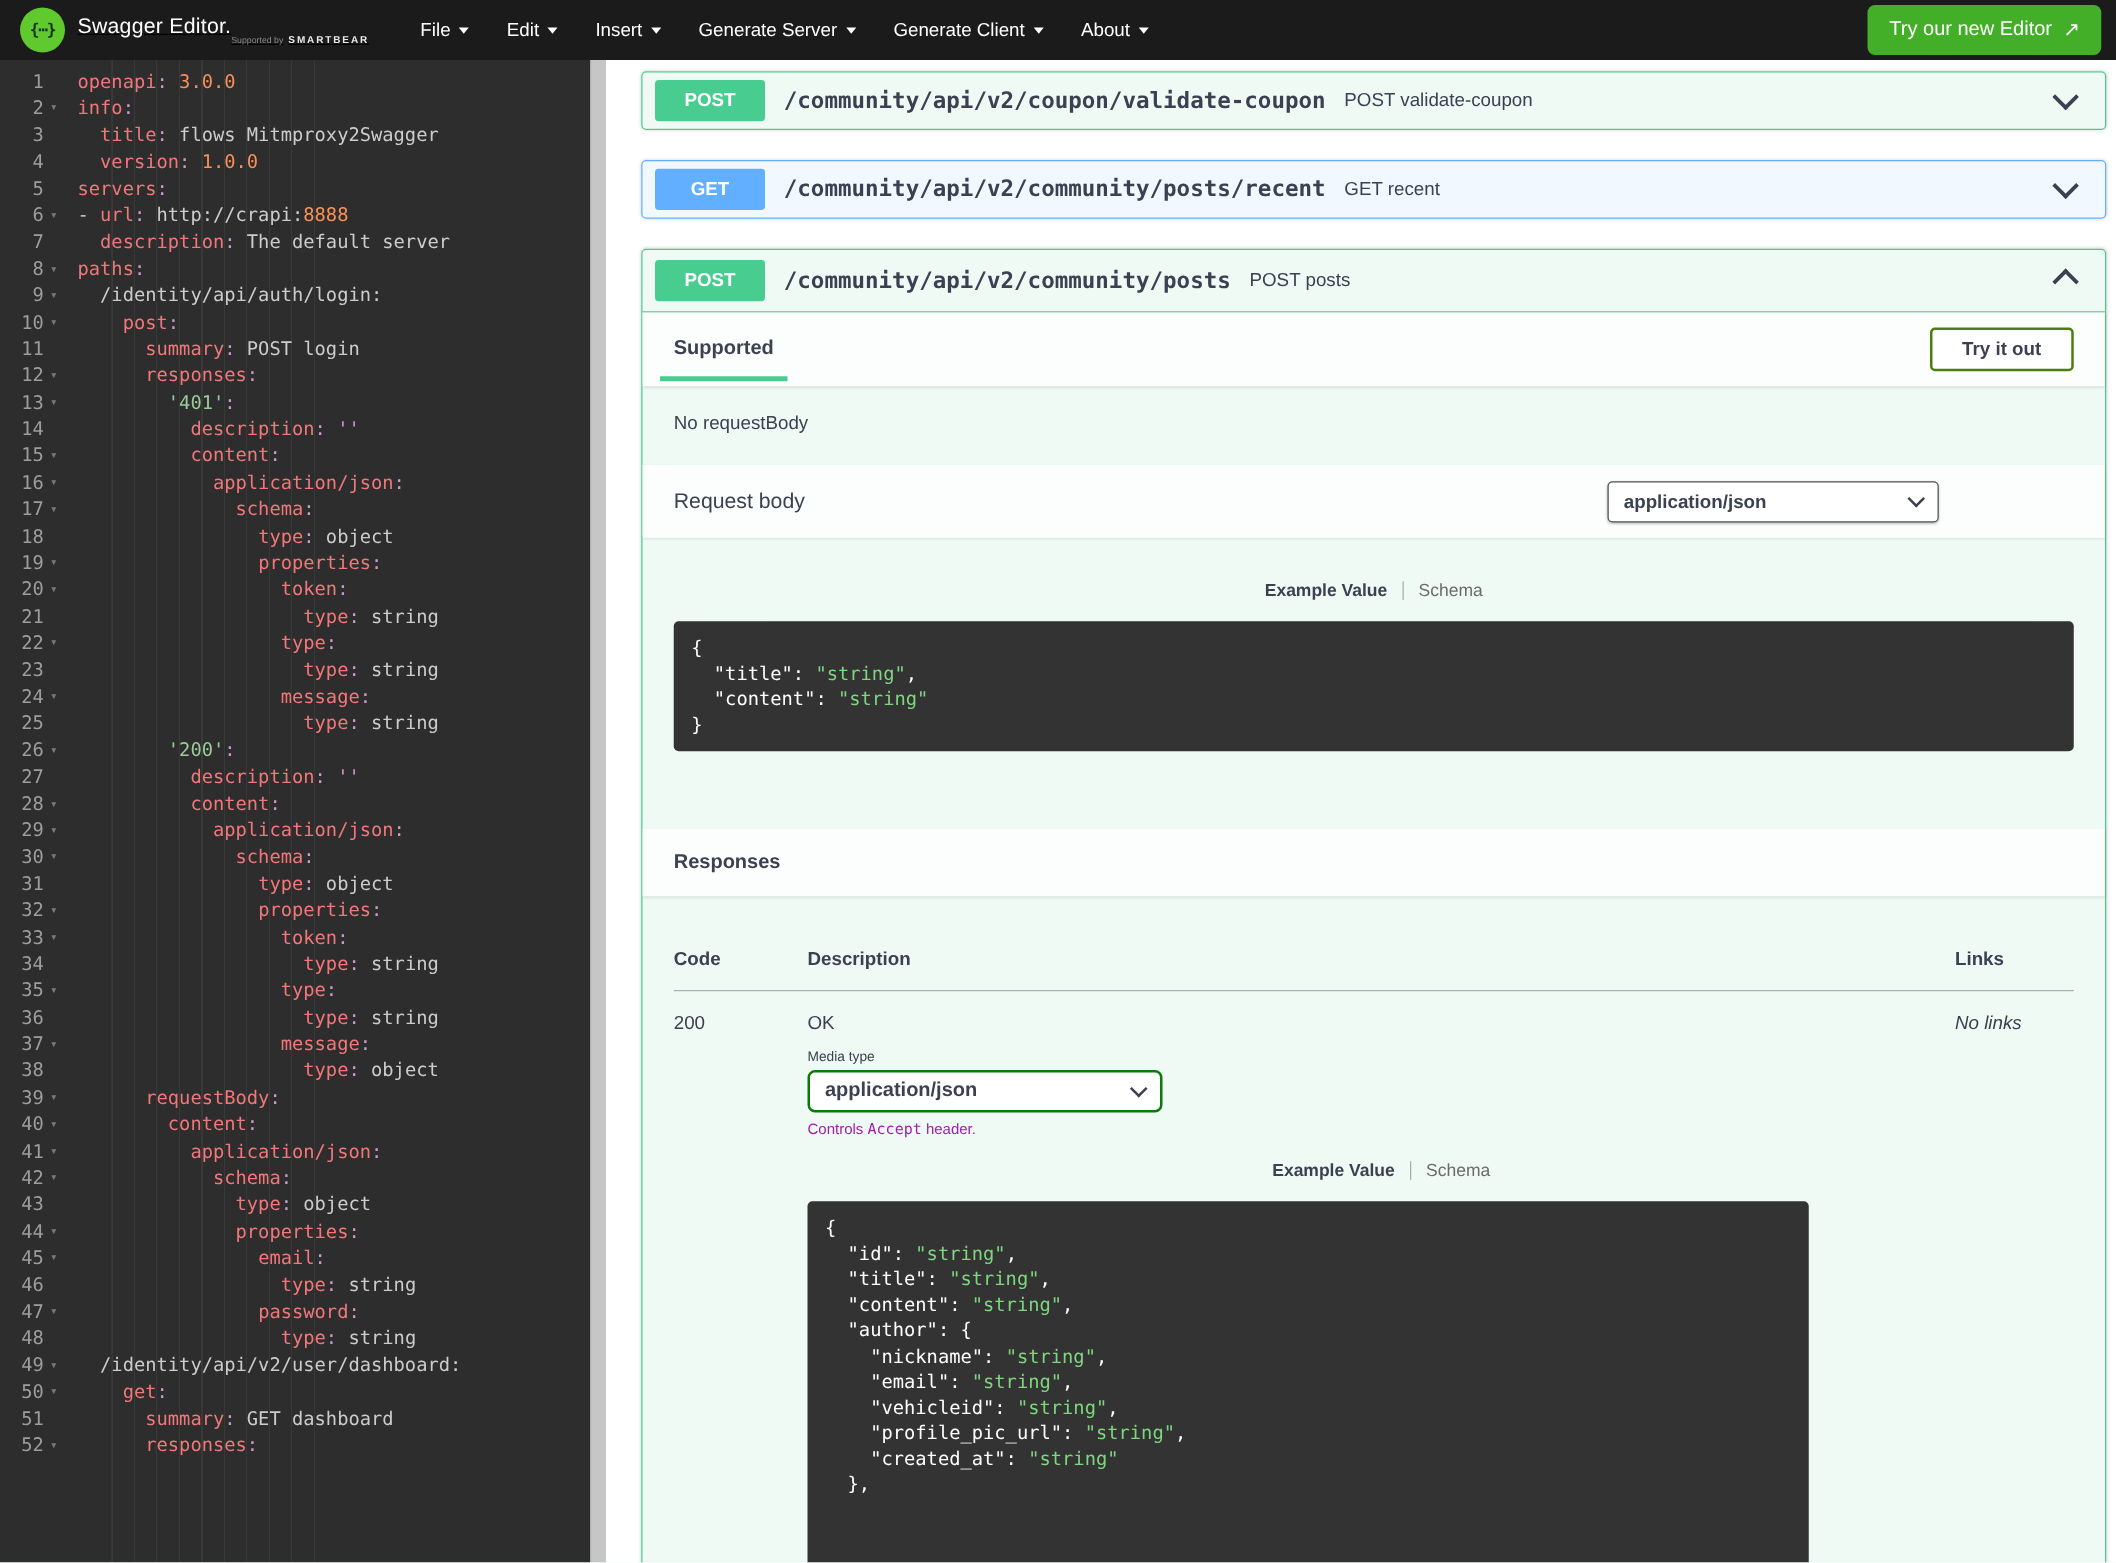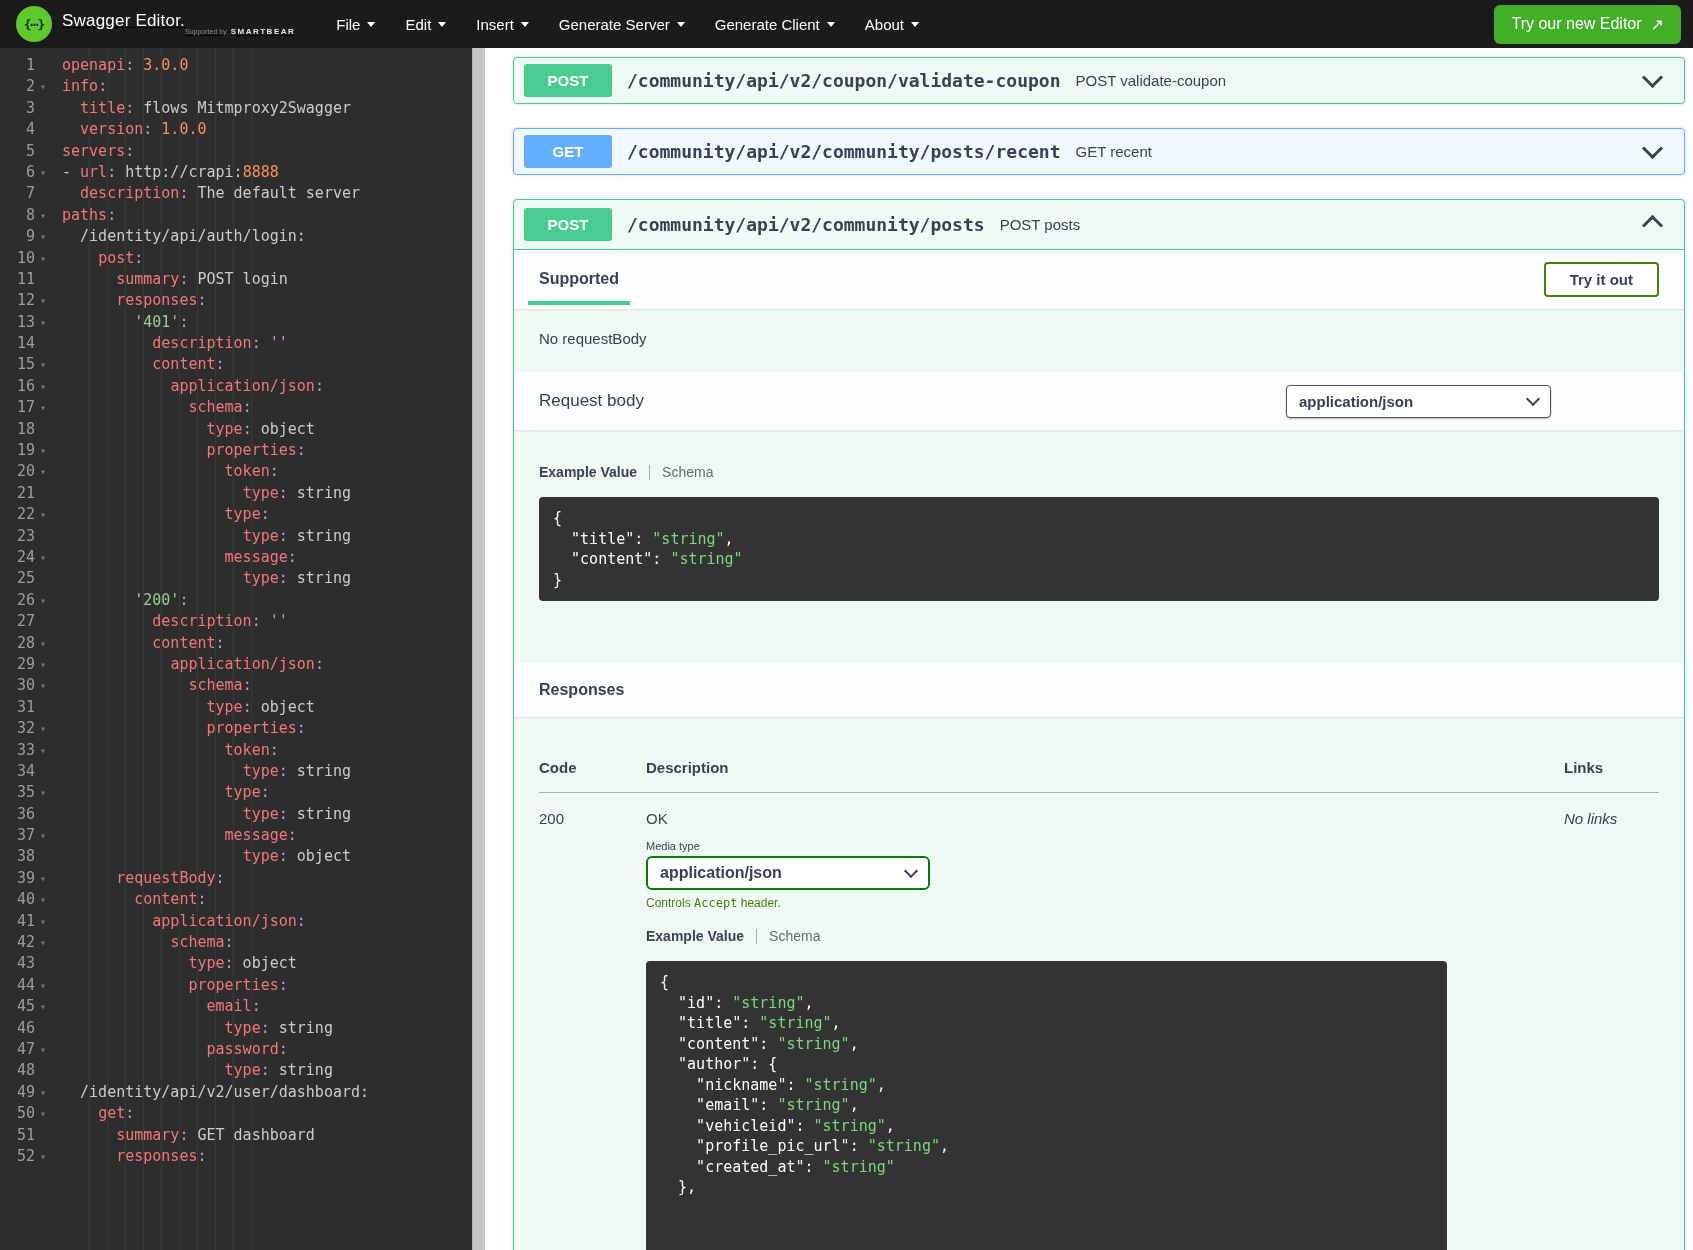--- a/index.html
+++ b/index.html
@@ -62,37 +62,37 @@
   .no-params{padding:21px 25px 25px;font-size:15px;color:#3b4151;}
   .reqbody-hdr{height:58px;}
   .hdr-label{font-size:17px;color:#3b4151;}
   .hdr-label.bold{font-weight:bold;font-size:16px;}
   .select{display:flex;align-items:center;justify-content:space-between;background:#fff;border-radius:4px;cursor:pointer;box-sizing:border-box;
     font-weight:bold;color:#3b4151;padding:0 12px;}
   .select.gray{width:265px;height:33px;border:1px solid #515151;box-shadow:0 1px 2px rgba(0,0,0,.25);font-size:15px;margin-right:108px;}
   .select.green{width:284px;height:34px;border:2px solid #0b7a0b;border-radius:6px;font-size:16px;}
   .chev-sm{display:inline-block;width:8px;height:8px;border-right:2.5px solid #3b4151;border-bottom:2.5px solid #3b4151;transform:rotate(45deg);margin-top:-4px;}
   .body-section{padding:34px 25px 62px;}
-  .tabs{display:flex;align-items:center;margin-bottom:17px;}
+  .tabs{display:flex;align-items:center;margin-bottom:17px;justify-content:center;}
   .tab-ex{font-size:14px;font-weight:bold;color:#3b4151;padding-right:12px;cursor:pointer;}
   .tab-divider{width:1px;height:15px;background:rgba(0,0,0,.3);}
   .tab-schema{font-size:14px;color:#6b6b6b;padding-left:12px;cursor:pointer;}
   .codeblock{background:#333333;border-radius:4px;padding:11px 14px;font-family:"DejaVu Sans Mono",monospace;font-size:15px;line-height:20.5px;color:#fff;box-sizing:border-box;}
   .cline{white-space:pre;}
   .x-w{color:#ffffff;} .x-g{color:#7ed77e;}
   .responses-hdr{height:54px;}
   .responses-body{padding:42px 25px 0;}
   .rtable-head{display:flex;font-size:15px;font-weight:bold;color:#3b4151;padding-bottom:16px;border-bottom:1px solid rgba(59,65,81,.4);}
   .col-code{width:107px;flex:none;}
   .col-desc{flex:1;}
   .col-links{width:95px;flex:none;}
   .rtable-row{display:flex;padding-top:17px;font-size:15px;color:#3b4151;}
   .row-ok{margin-bottom:13px;}
   .media-label{font-size:11px;color:#3b4151;margin-bottom:4px;}
-  .accept-note{color:#4d7c0f;font-size:12px;margin-top:6px;}
+  .accept-note{color:#a21caf;font-size:12px;margin-top:6px;}
   .accept-note .code{font-family:"DejaVu Sans Mono",monospace;font-size:12px;}
   .resp-tabs{margin-top:18px;}
   .codeblock.resp{width:801px;height:330px;overflow:hidden;margin-top:13px;}
   .no-links{font-style:italic;}
 </style>
 </head>
 <body>
 
 <header class="navbar">
   <div class="brand">

